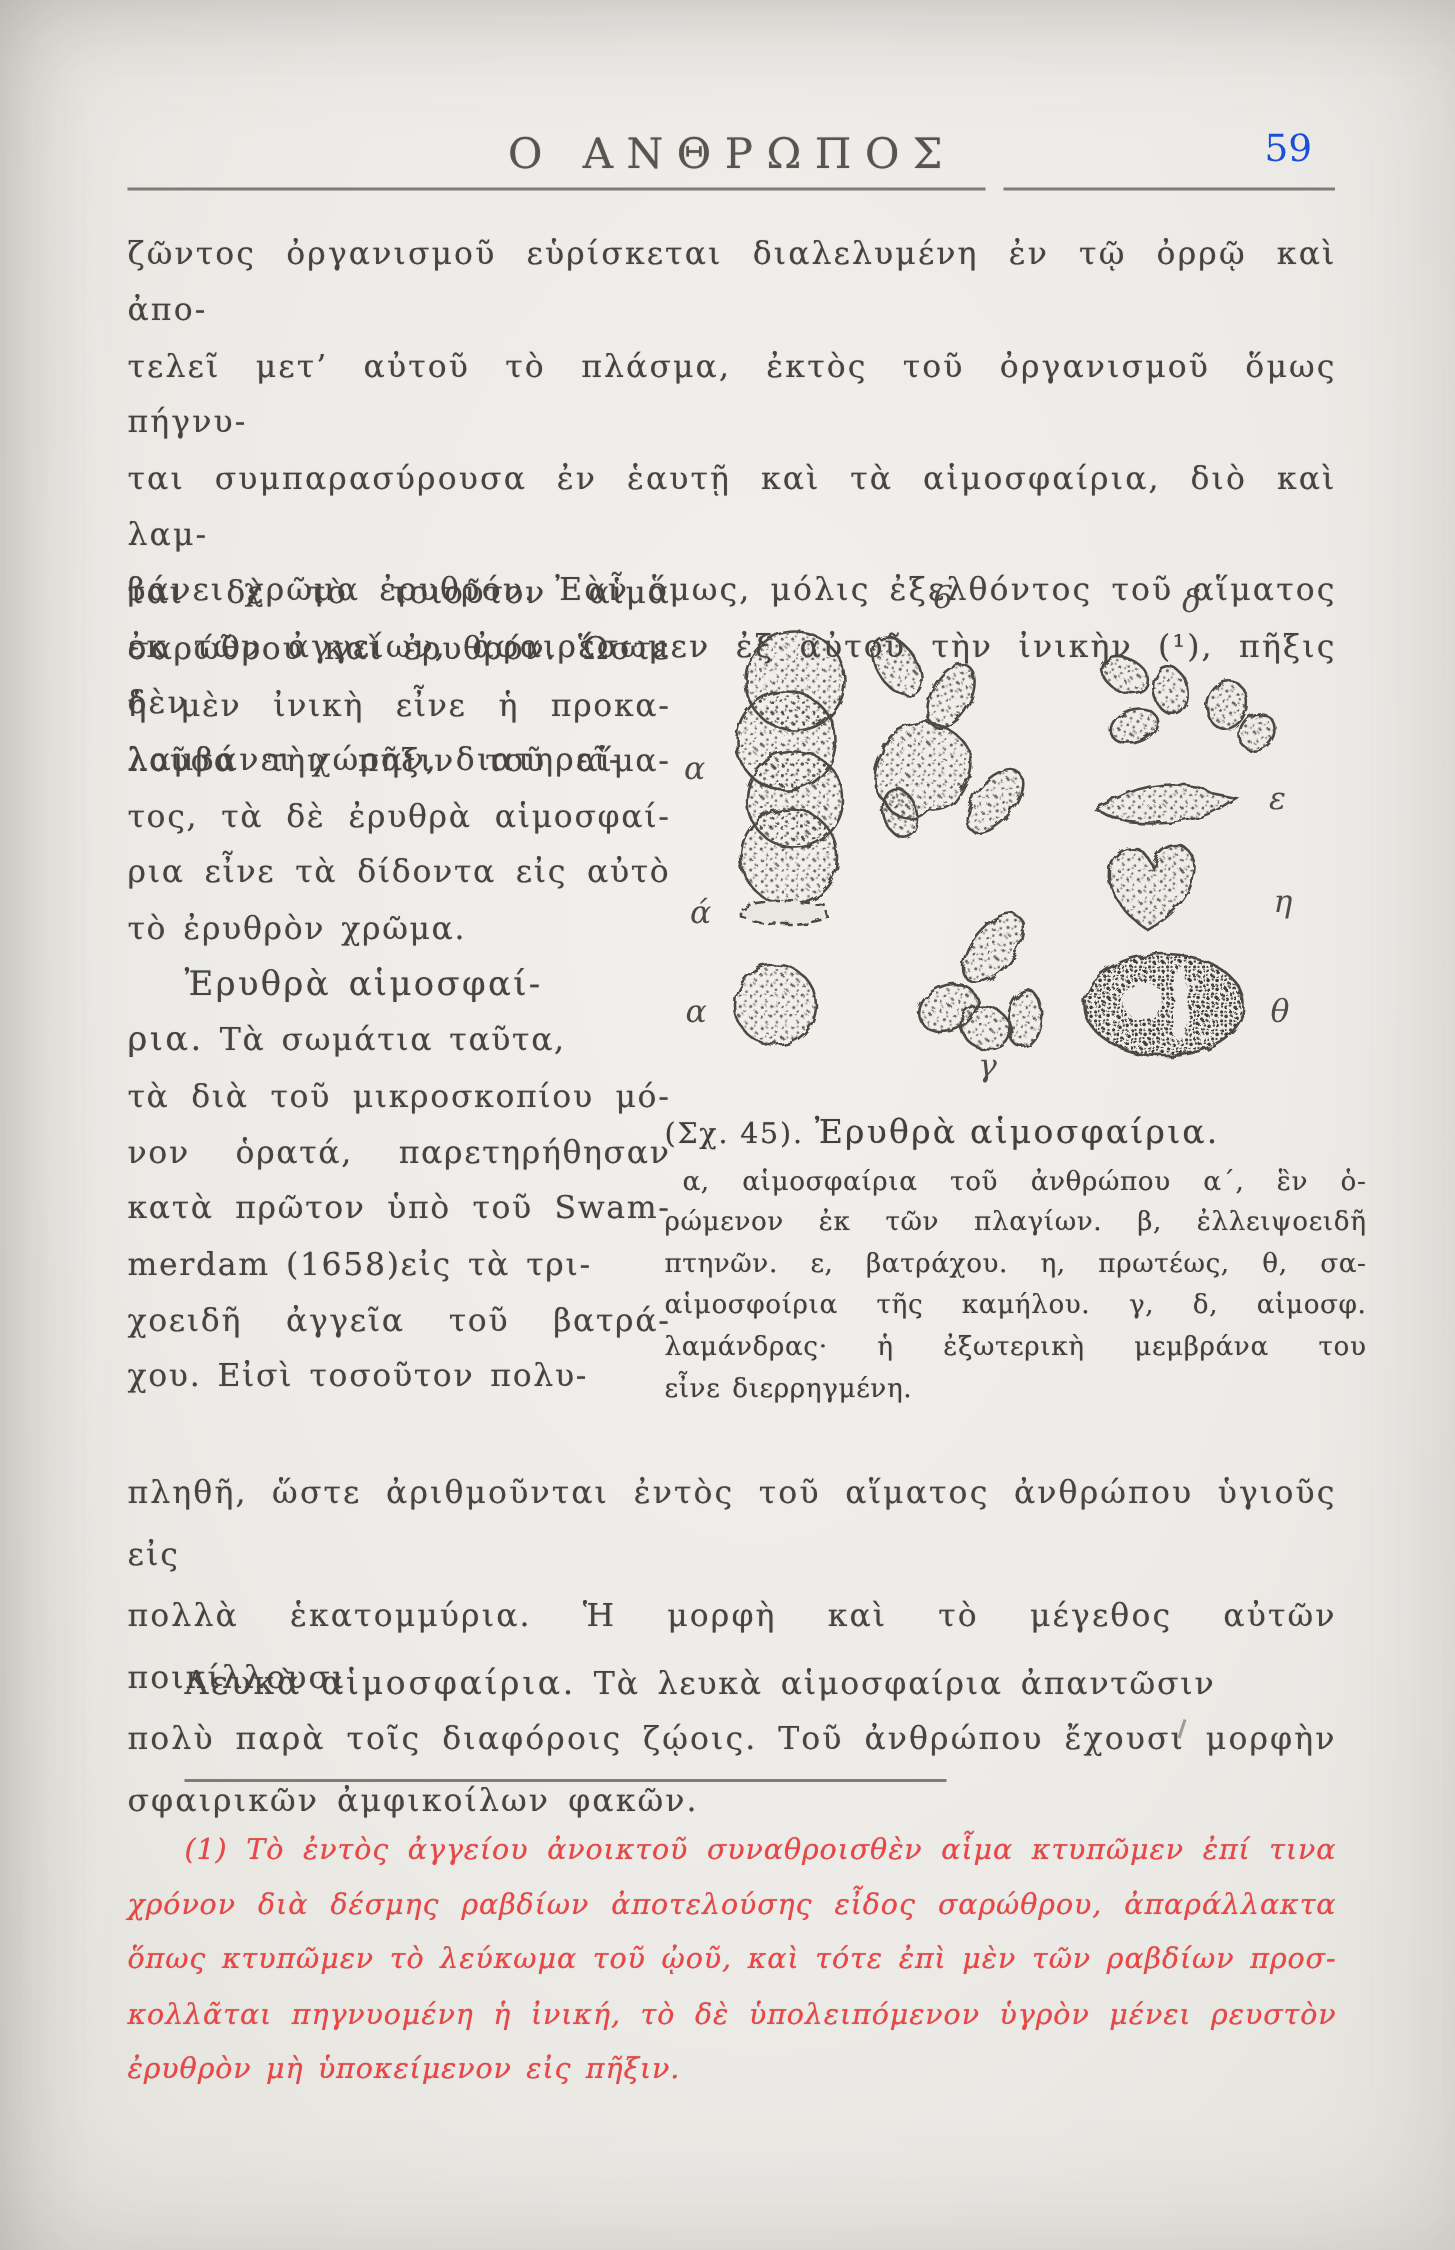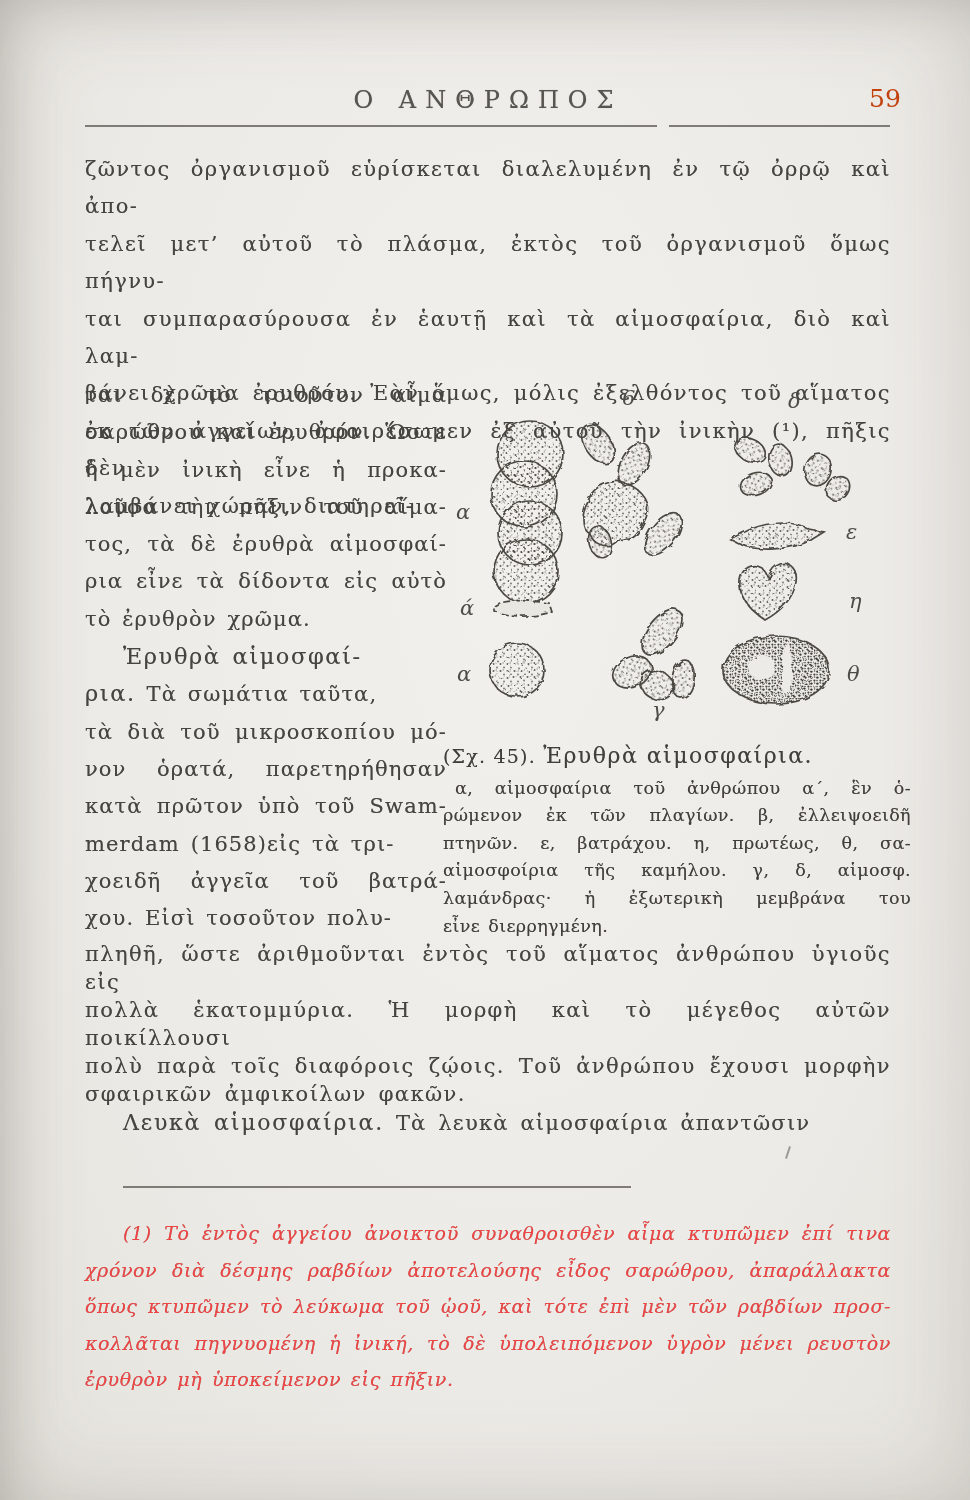--- a/index.html
+++ b/index.html
@@ -10,41 +10,41 @@
     color:#454440;
   }
   .vignette{position:absolute;inset:0;pointer-events:none;
     box-shadow:inset 0 0 90px rgba(95,92,84,.20), inset 25px 18px 60px -30px rgba(70,68,60,.25);}
   .ln{white-space:nowrap;}
   .jl{white-space:normal;text-align:justify;text-align-last:justify;}
   .bold{font-weight:normal;}
   .indent{text-indent:38px;}
   .hdr-title{
     position:absolute;left:85px;top:86px;width:806px;text-align:center;
-    font-size:24px;letter-spacing:9px;color:#57554f;
+    font-size:28px;letter-spacing:9px;color:#57554f;
     text-shadow:0 0 .7px rgba(80,78,70,.55);
   }
-  .page-num{position:absolute;left:869px;top:84px;font-size:25px;color:#c2410c;}
+  .page-num{position:absolute;left:843px;top:84px;font-size:25px;color:#1d4ed8;}
   .rule{position:absolute;height:2px;background:#6b6963;opacity:.85;}
   .rule-a{left:85px;top:125px;width:572px;}
   .rule-b{left:669px;top:125px;width:221px;}
   .para, .leftcol, .caption, .footnote{
     position:absolute;
     text-shadow:0 0 .6px rgba(70,68,62,.5);
   }
   .p1{left:85px;top:151px;width:806px;font-size:21px;line-height:37.4px;letter-spacing:1.4px;word-spacing:4px;}
   .leftcol{left:85px;top:377px;width:362px;font-size:21px;line-height:37.3px;letter-spacing:1.1px;word-spacing:3px;}
   .leftcol .hd{font-size:22.5px;letter-spacing:1.6px;}
   .figure{position:absolute;left:450px;top:382px;width:470px;height:350px;}
   .fig-label{position:absolute;font-style:italic;font-size:21px;color:#4e4c47;}
   .caption{left:443px;top:742px;width:468px;font-size:17.5px;line-height:27.6px;color:#413f3b;}
   .cap-hd{font-style:normal;font-size:19px;letter-spacing:1.2px;margin-bottom:4px;white-space:nowrap;}
   .cap-title{font-size:22px;letter-spacing:1.5px;}
   .cap-body{letter-spacing:.4px;word-spacing:2px;}
-  .p2{left:85px;top:940px;width:806px;font-size:21px;line-height:28px;letter-spacing:1.4px;word-spacing:4px;}
+  .p2{left:85px;top:975px;width:806px;font-size:21px;line-height:41px;letter-spacing:1.4px;word-spacing:4px;}
   .p3{left:85px;top:1110px;width:806px;font-size:21px;letter-spacing:1.2px;word-spacing:4px;}
   .p3 .lead{font-size:22px;letter-spacing:1.8px;}
   .fn-rule{left:123px;top:1186px;width:508px;}
   .footnote{left:85px;top:1203px;width:806px;font-style:italic;font-size:19px;line-height:36.6px;letter-spacing:.6px;word-spacing:3px;color:#ef4444;margin-top:12px;}
   .stray{position:absolute;left:787px;top:1146px;width:2px;height:13px;background:rgba(80,78,70,.5);transform:rotate(18deg);}
 </style>
 </head>
 <body>
 
 <div class="vignette"></div>

